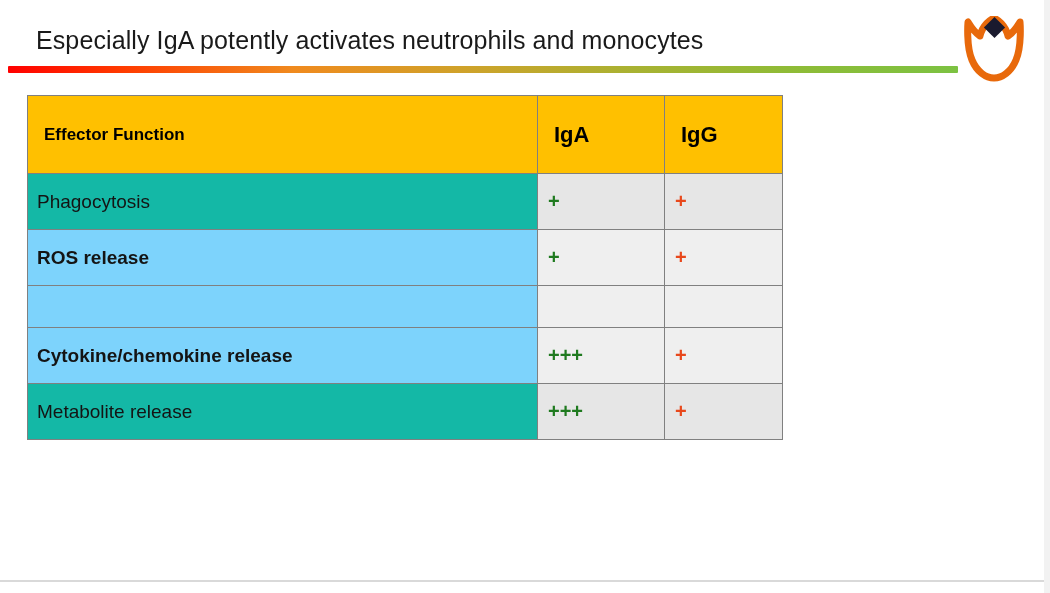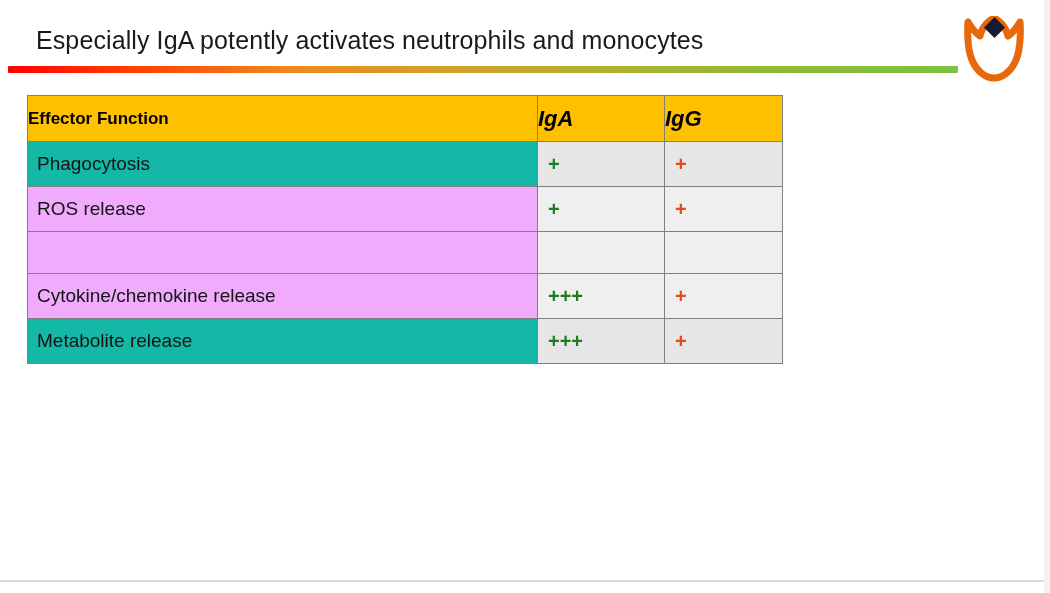--- a/index.html
+++ b/index.html
@@ -56,51 +56,50 @@
     top: 95px;
     width: 755px;
   }
   table.data {
     border-collapse: collapse;
     width: 755px;
     table-layout: fixed;
   }
   table.data th, table.data td {
     border: 1px solid #808080;
-    padding: 0;
+    padding: 16px;
     vertical-align: middle;
   }
   col.c-func { width: 510px; }
   col.c-iga  { width: 127px; }
   col.c-igg  { width: 118px; }
 
   thead th {
     background: #ffc000;
     height: 45px;
     text-align: left;
     font-weight: bold;
     color: #000000;
   }
   th.h-func {
     font-size: 17px;
     padding-left: 9px;
   }
   th.h-iga, th.h-igg {
     font-size: 22px;
     padding-left: 10px;
-    font-style: italic;
   }
   tbody tr { height: 45px; }
   tbody td.func {
     font-size: 19px;
     color: #141414;
     padding-left: 9px;
     background: #14b8a6;
   }
-  tbody tr.alt td.func { background: #f0abfc; }
+  tbody tr.alt td.func { background: #7dd3fc; font-weight: bold; }
   tbody td.mark {
     font-size: 20px;
     font-weight: bold;
     padding-left: 10px;
     background: #e6e6e6;
   }
   tbody tr.alt td.mark { background: #efefef; }
   td.mark.iga { color: #1f7a1f; }
   td.mark.igg { color: #e8481c; }
   td.func .cite {

